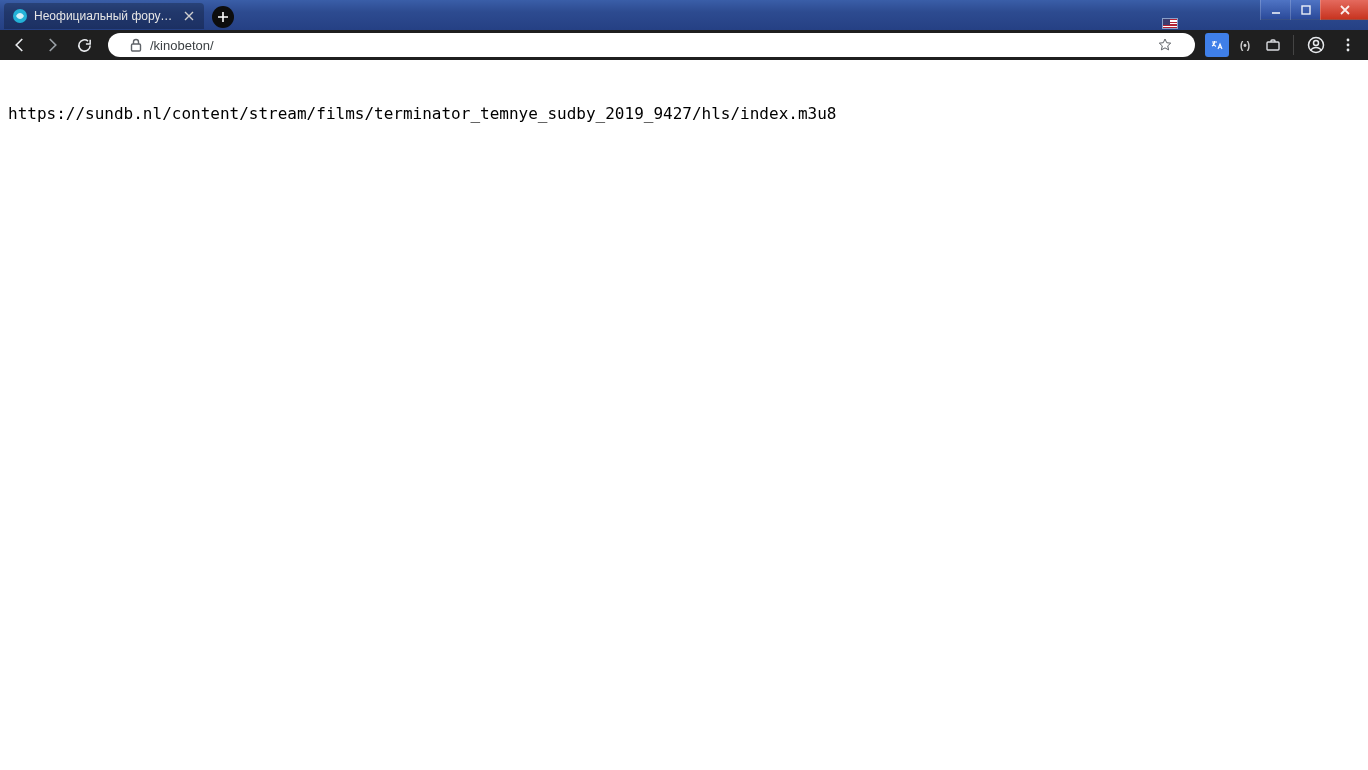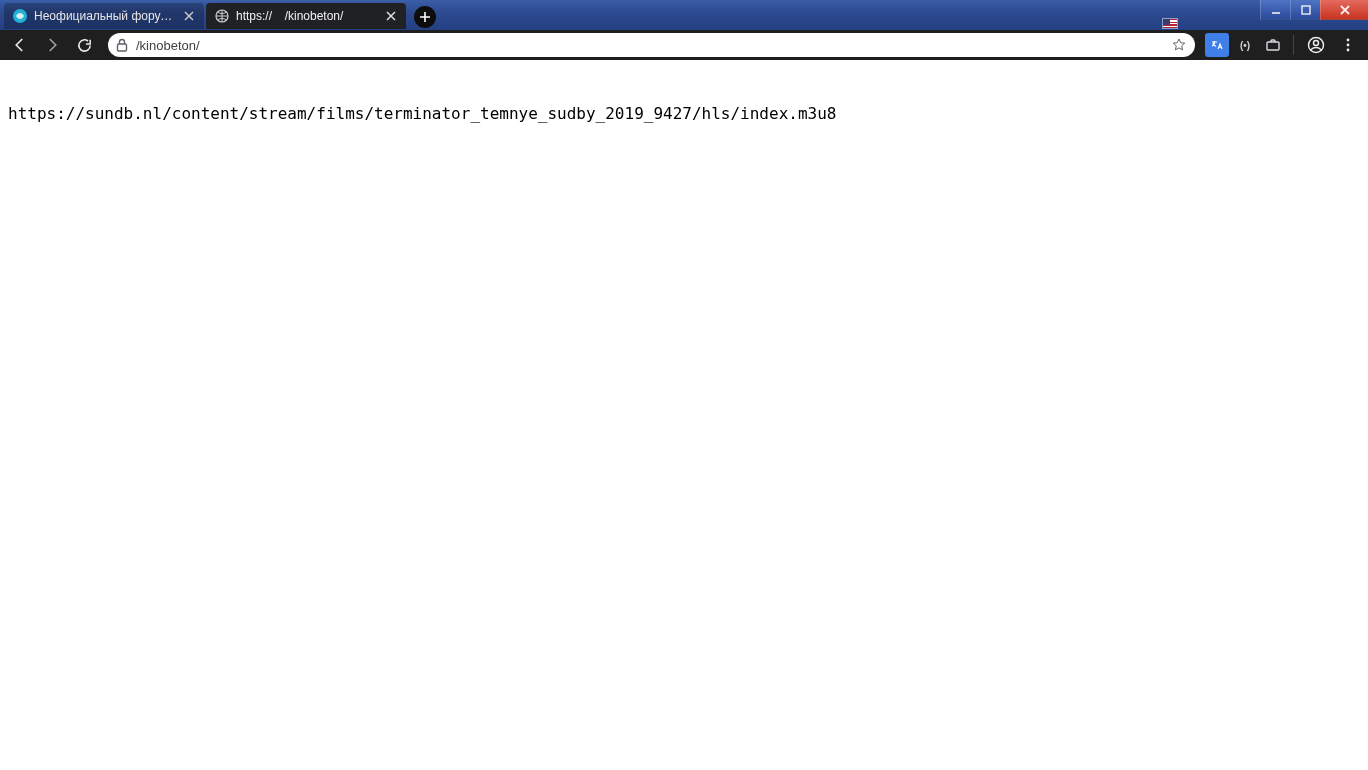--- a/index.html
+++ b/index.html
@@ -81,21 +81,21 @@
   }
   .nav-icon.enabled { color:#e8eaed; }
 
   .omnibox {
     flex:1 1 auto;
     height:24px;
     background:#fff;
     border-radius:14px;
     display:flex;
     align-items:center;
-    padding:0 8px;
+    padding:0 22px;
     gap:8px;
     color:#202124;
     margin:0 6px;
   }
   .omnibox .lock { color:#5f6368; }
   .omnibox .url  { font-size:13px; color:#3c4043; flex:1 1 auto; white-space:nowrap; overflow:hidden; }
   .omnibox .star { color:#5f6368; }
 
   .toolbar-right {
     display:flex; align-items:center; gap:4px;
@@ -138,34 +138,20 @@
           </svg>
       </span>
       <span class="label">Неофициальный форум DLNA |</span>
       <span class="close-x">
         <svg width="10" height="10" viewBox="0 0 10 10">
             <path d="M1 1l8 8M9 1l-8 8" stroke="#cfcfcf" stroke-width="1.4"></path>
           </svg>
       </span>
     </div>
 
-    <div class="tab active">
-      <span class="favicon">
-        <svg width="14" height="14" viewBox="0 0 14 14">
-            <circle cx="7" cy="7" r="6" fill="none" stroke="#cfcfcf" stroke-width="1.2"></circle>
-            <path d="M1 7h12M7 1v12M3 3c2 2 6 2 8 0M3 11c2-2 6-2 8 0" stroke="#cfcfcf" stroke-width="1" fill="none"></path>
-          </svg>
-      </span>
-      <span class="label">https://       /kinobeton/</span>
-      <span class="close-x">
-        <svg width="10" height="10" viewBox="0 0 10 10">
-            <path d="M1 1l8 8M9 1l-8 8" stroke="#e8e8e8" stroke-width="1.4"></path>
-          </svg>
-      </span>
-    </div>
 
     <div class="new-tab-btn">
       <svg width="12" height="12" viewBox="0 0 12 12">
           <path d="M6 1v10M1 6h10" stroke="#fff" stroke-width="1.6"></path>
         </svg>
     </div>
   </div>
 
   <span class="lang-flag" title="US"></span>
 

